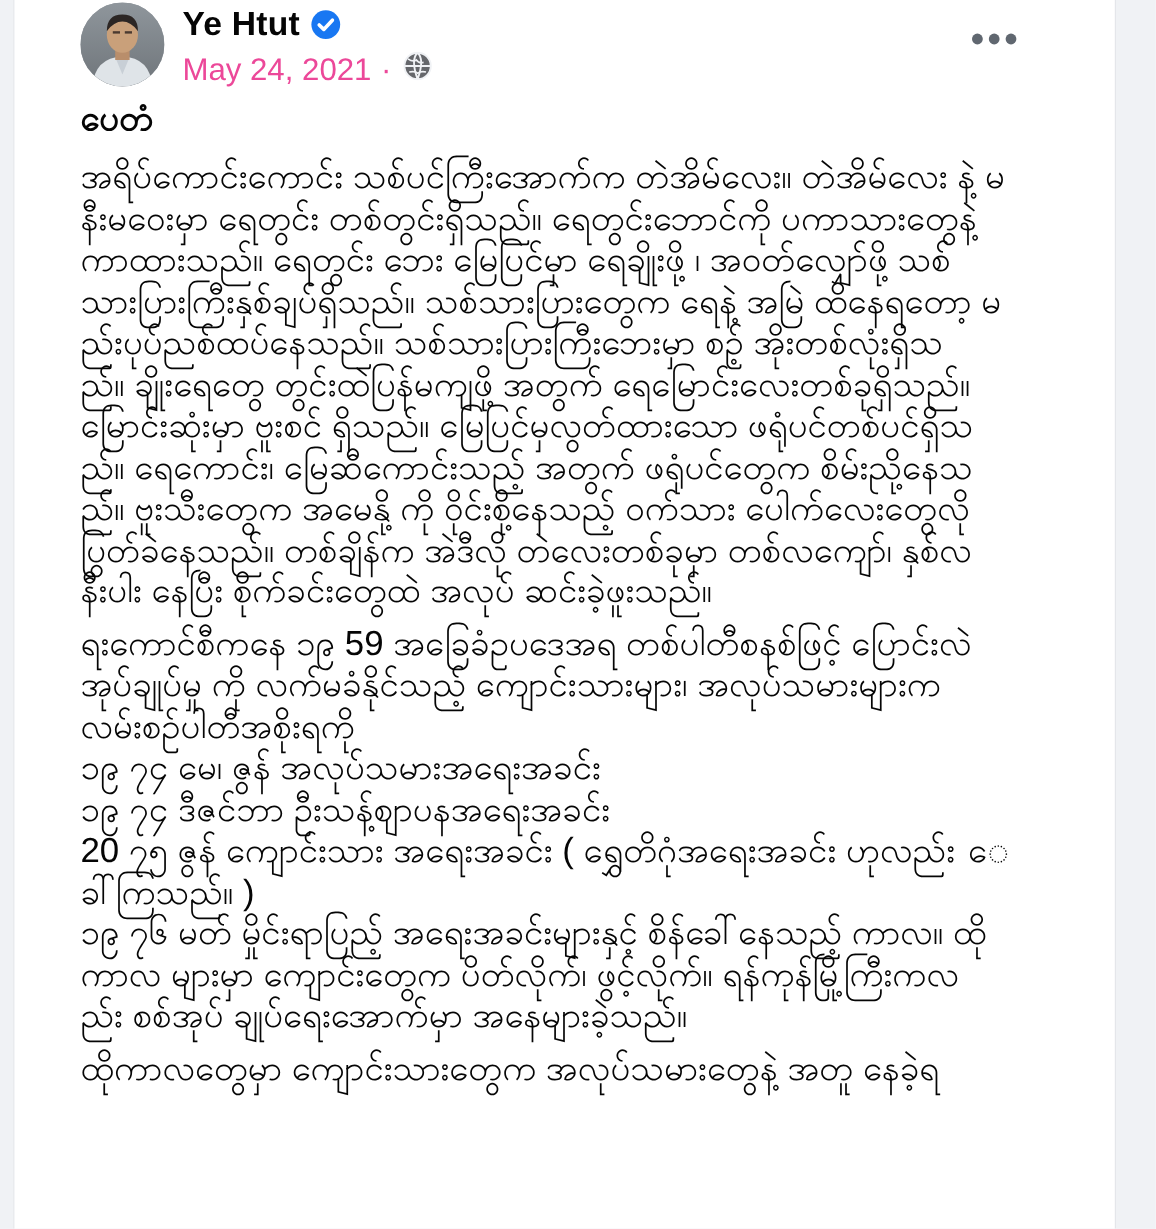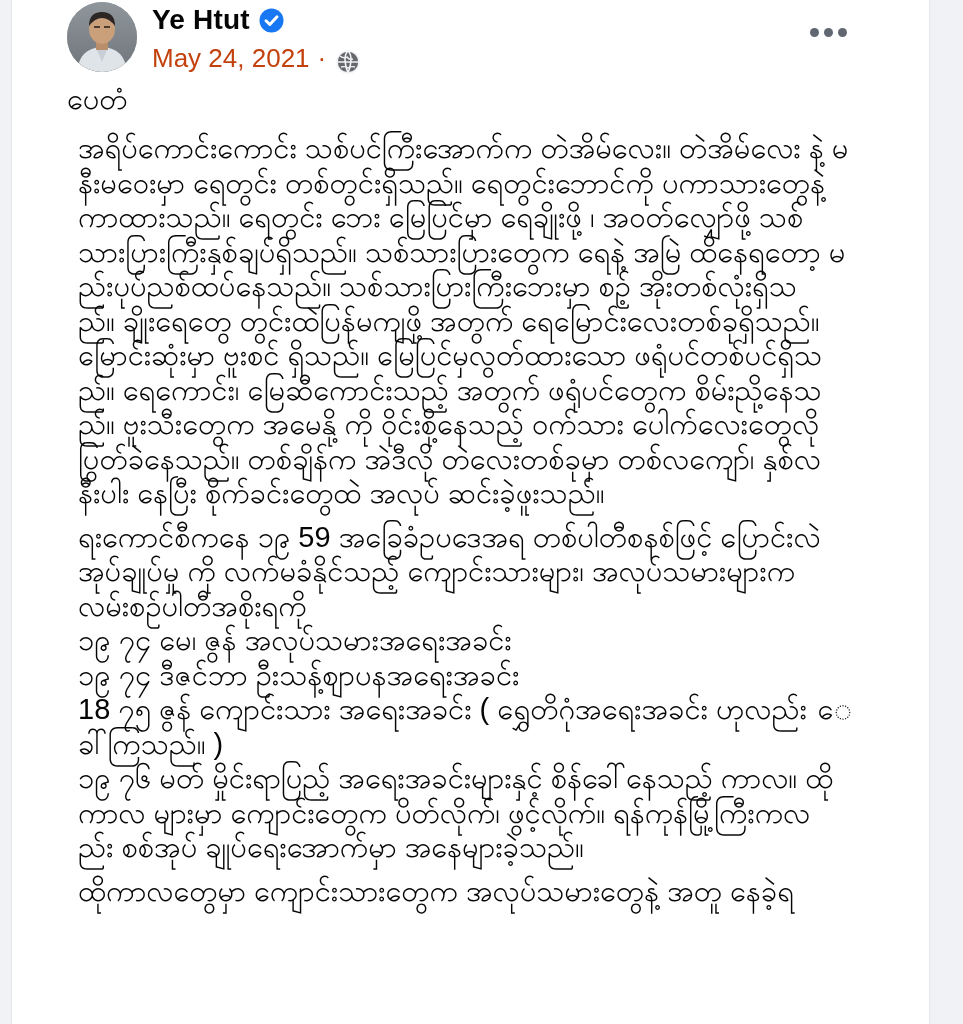--- a/index.html
+++ b/index.html
@@ -28,36 +28,36 @@
   .avatar svg { display: block; width: 70px; height: 70px; }
   .meta { position: absolute; left: 85px; top: 4px; }
   .name-row { display: flex; align-items: center; gap: 9px; }
   .name {
     font-size: 28px; font-weight: bold; color: #050505;
     letter-spacing: 0.2px; cursor: pointer;
   }
   .badge { width: 25px; height: 25px; display: inline-block; }
   .badge svg { display: block; }
   .date-row {
-    margin-top: 7px; display: flex; align-items: flex-end; gap: 8px;
-    font-size: 26px; color: #c2410c; cursor: pointer;
+    margin-top: 7px; display: flex; align-items: flex-start; gap: 8px;
+    font-size: 26px; color: #ec4899; cursor: pointer;
   }
   .globe { width: 24px; height: 24px; display: inline-block; margin-left: 2px; }
   .globe svg { display: block; }
   .more {
     position: absolute; right: 50px; top: 18px;
     display: flex; gap: 5px; padding: 10px 6px; cursor: pointer;
     border-radius: 50%;
   }
   .more .dot { width: 9px; height: 9px; border-radius: 50%; background: #606770; }
   
   .post-body { color: #050505; font-size: 29px; }
-  .post-title { line-height: 35px; margin-bottom: 14px; }
+  .post-title { line-height: 35px; margin-bottom: 14px; font-weight: bold; }
   .para { margin-bottom: 9px; }
-  .tline { line-height: 34.5px; white-space: nowrap; margin-left: 11px; }
+  .tline { line-height: 34.5px; white-space: nowrap; }
 </style>
 </head>
 <body>
 
 <div class="page">
   <div class="card">
 
     <div class="header">
 
       <div class="avatar">
@@ -129,21 +129,21 @@
             <div class="tline">ည်။ ဗူးသီးတွေက အမေနို့ ကို ဝိုင်းစို့နေသည့် ဝက်သား ပေါက်လေးတွေလို</div>
             <div class="tline">ပြွတ်ခဲနေသည်။ တစ်ချိန်က အဲဒီလို တဲလေးတစ်ခုမှာ တစ်လကျော်၊ နှစ်လ</div>
             <div class="tline">နီးပါး နေပြီး စိုက်ခင်းတွေထဲ အလုပ် ဆင်းခဲ့ဖူးသည်။</div>
           </div>
           <div class="para">
             <div class="tline">ရးကောင်စီကနေ ၁၉ 59 အခြေခံဥပဒေအရ တစ်ပါတီစနစ်ဖြင့် ပြောင်းလဲ</div>
             <div class="tline">အုပ်ချုပ်မှု  ကို လက်မခံနိုင်သည့် ကျောင်းသားများ၊ အလုပ်သမားများက</div>
             <div class="tline">လမ်းစဉ်ပါတီအစိုးရကို</div>
             <div class="tline">၁၉ ၇၄ မေ၊ ဇွန် အလုပ်သမားအရေးအခင်း</div>
             <div class="tline">၁၉ ၇၄ ဒီဇင်ဘာ ဦးသန့်စျာပနအရေးအခင်း</div>
-            <div class="tline">18 ၇၅ ဇွန် ကျောင်းသား အရေးအခင်း ( ရွှေတိဂုံအရေးအခင်း ဟုလည်း ေ</div>
+            <div class="tline">20 ၇၅ ဇွန် ကျောင်းသား အရေးအခင်း ( ရွှေတိဂုံအရေးအခင်း ဟုလည်း ေ</div>
             <div class="tline">ခါ်ကြသည်။ )</div>
             <div class="tline">၁၉ ၇၆ မတ် မှိုင်းရာပြည့်  အရေးအခင်းများနှင့်  စိန်ခေါ်နေသည့် ကာလ။ ထို</div>
             <div class="tline">ကာလ များမှာ ကျောင်းတွေက ပိတ်လိုက်၊ ဖွင့်လိုက်။ ရန်ကုန်မြို့ကြီးကလ</div>
             <div class="tline">ည်း စစ်အုပ် ချုပ်ရေးအောက်မှာ အနေများခဲ့သည်။</div>
           </div>
           <div class="para">
             <div class="tline">ထိုကာလတွေမှာ ကျောင်းသားတွေက အလုပ်သမားတွေနဲ့ အတူ နေခဲ့ရ</div>
           </div>
         </div>
     </div>

